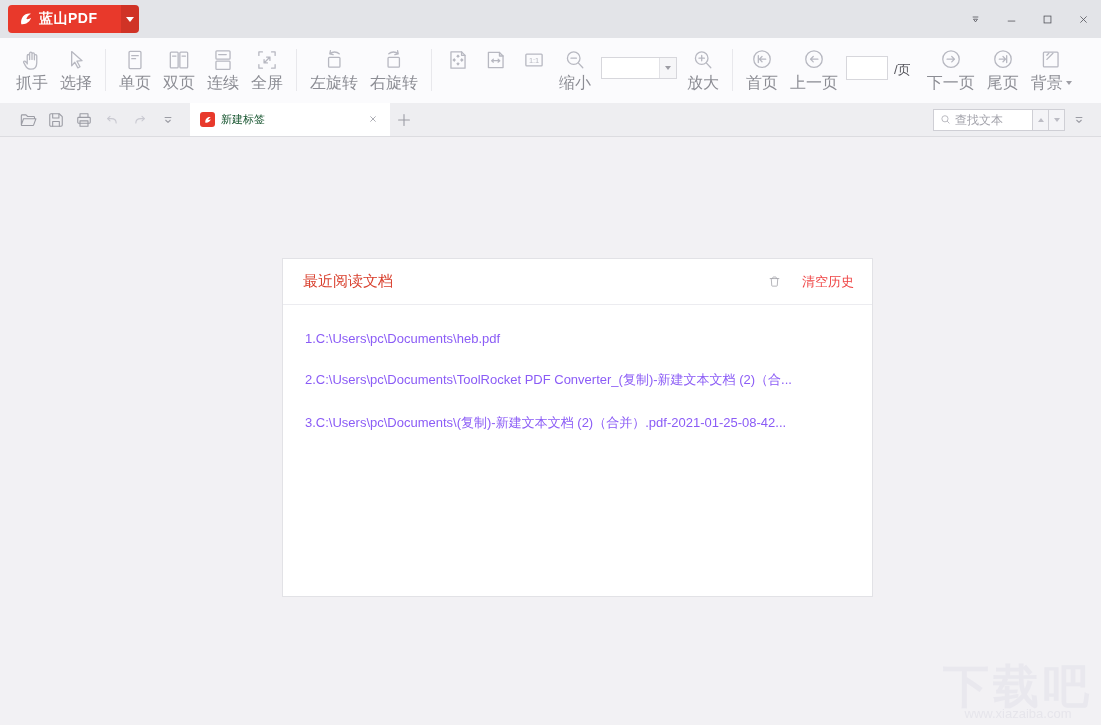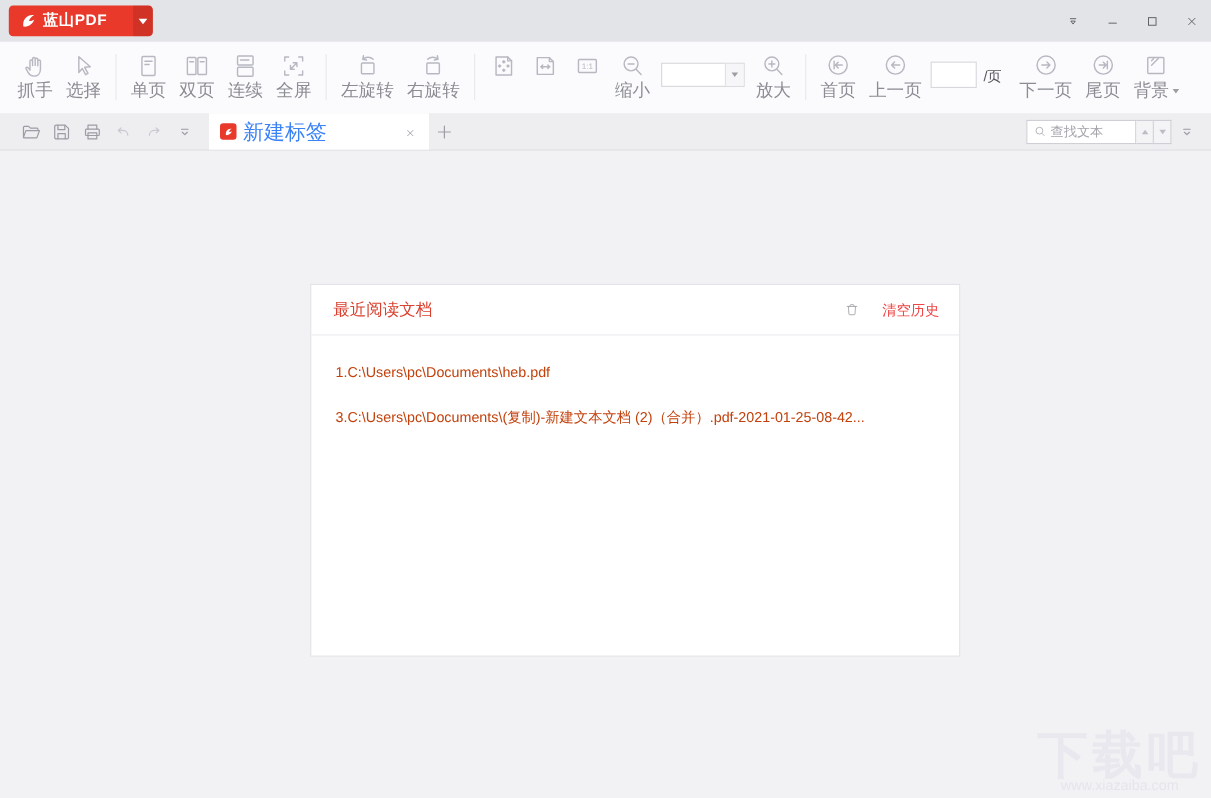--- a/index.html
+++ b/index.html
@@ -36,21 +36,21 @@
   .combo-caret { width:17px; border-left:1px solid #e2e2e6; background:#f6f6f8; display:flex; align-items:center; justify-content:center; }
   .page-box { width:42px; height:24px; border:1px solid #d7d7dc; background:#fff; margin:18px 6px 0 2px; }
   .page-box input { width:100%; height:100%; border:none; outline:none; text-align:center; font-size:12px; background:transparent; }
   .page-unit { font-size:13px; color:#55555c; margin-top:23px; }
 
   
   .tabbar { height:34px; background:#eeeef1; border-bottom:1px solid #dcdce0; display:flex; align-items:center; padding-left:14px; }
   .tb-btn { width:28px; height:33px; display:flex; align-items:center; justify-content:center; color:#9b9ca4; cursor:default; }
   .tb-btn svg { width:20px; height:20px; stroke:currentColor; stroke-width:1.3; fill:none; stroke-linecap:round; stroke-linejoin:round; }
   .tb-btn.disabled { color:#c9c9d1; }
-  .doc-tab { width:200px; height:33px; background:#fff; margin-left:8px; display:flex; align-items:center; gap:6px; padding:0 8px 0 10px; font-size:19px; color:#3b82f6; }
+  .doc-tab { width:200px; height:33px; background:#fff; margin-left:8px; display:flex; align-items:center; gap:6px; padding:0 8px 0 10px; font-size:11px; color:#14532d; }
   .doc-tab .tab-logo { width:15px; height:15px; background:#e8392b; border-radius:3px; flex:none; display:flex; align-items:center; justify-content:center; }
   .doc-tab .tab-logo svg { width:12px; height:12px; }
   .doc-tab-title { flex:1; }
   .tab-close { width:16px; height:16px; color:#9b9ca4; }
   .tab-close svg { width:14px; height:14px; stroke:currentColor; stroke-width:1.4; fill:none; }
   .spacer { flex:1; }
   .search-wrap { display:flex; align-items:center; margin-right:8px; }
   .search-box { width:100px; height:22px; border:1px solid #cfcfd5; background:#fff; display:flex; align-items:center; padding:0 4px 0 5px; }
   .search-box svg { width:13px; height:13px; stroke:#a7a7af; stroke-width:1.4; fill:none; flex:none; }
   .search-box input { flex:1; min-width:0; border:none; outline:none; font-size:12px; margin-left:3px; background:transparent; color:#3a3a40; }
@@ -60,21 +60,21 @@
   .tri-dn { width:0; height:0; border-left:3.5px solid transparent; border-right:3.5px solid transparent; border-top:4px solid #bcbcc4; }
 
   
   .main { position:relative; height:588px; background:#f2f1f4; }
   .panel { position:absolute; left:282px; top:121px; width:591px; height:339px; background:#fff; border:1px solid #e2e2e6; }
   .panel-header { height:46px; display:flex; align-items:center; padding:0 18px 0 20px; border-bottom:1px solid #ececf0; }
   .panel-title { color:#d9402e; font-size:15px; }
   .clear-btn { margin-left:auto; color:#ef4444; font-size:13px; display:flex; align-items:center; gap:20px; cursor:default; }
   .clear-btn svg { width:15px; height:15px; stroke:#9d9da4; stroke-width:1.2; fill:none; stroke-linecap:round; stroke-linejoin:round; }
   .recent-list { padding:26px 20px 0 22px; }
-  .recent-item { font-size:13px; color:#c2410c; margin-bottom:25px; white-space:nowrap; overflow:hidden; cursor:default; }
+  .recent-item { font-size:13px; color:#8b5cf6; margin-bottom:25px; white-space:nowrap; overflow:hidden; cursor:default; }
   .open-btn { position:absolute; left:50%; transform:translateX(-50%); top:273px; width:157px; height:37px;
     background:#e8402c; color:#fff; border:none; font-size:15px; border-radius:3px; cursor:pointer;
     font-family:"Liberation Sans","DejaVu Sans",sans-serif; }
   .watermark { position:absolute; right:8px; bottom:4px; text-align:center; user-select:none; }
   .wm-title { font-size:46px; font-weight:bold; letter-spacing:4px; color:#e9e8ee; line-height:48px; }
   .wm-url { font-size:13px; color:#e6e5eb; margin-top:-4px; }
   .svgtext { font-family:"Liberation Sans","DejaVu Sans",sans-serif; }
 </style>
 </head>
 <body>
@@ -353,20 +353,21 @@
       <span class="panel-title">最近阅读文档</span>
       <span class="clear-btn">
         <svg viewBox="0 0 24 24">
             <path d="M5 7.3h14M9.2 7.3V5.8a1 1 0 0 1 1-1h3.6a1 1 0 0 1 1 1v1.5M6.8 7.3l.8 11.2a1 1 0 0 0 1 .9h6.8a1 1 0 0 0 1-.9l.8-11.2"></path>
           </svg>
         <span>清空历史</span>
       </span>
     </div>
     <div class="recent-list">
       <div class="recent-item">1.C:\Users\pc\Documents\heb.pdf</div>
+      <div class="recent-item">2.C:\Users\pc\Documents\ToolRocket PDF Converter_(复制)-新建文本文档 (2)（合...</div>
       <div class="recent-item">3.C:\Users\pc\Documents\(复制)-新建文本文档 (2)（合并）.pdf-2021-01-25-08-42...</div>
     </div>
   </div>
 
   <div class="watermark">
     <div class="wm-title">下载吧</div>
     <div class="wm-url">www.xiazaiba.com</div>
   </div>
 </div>
 

